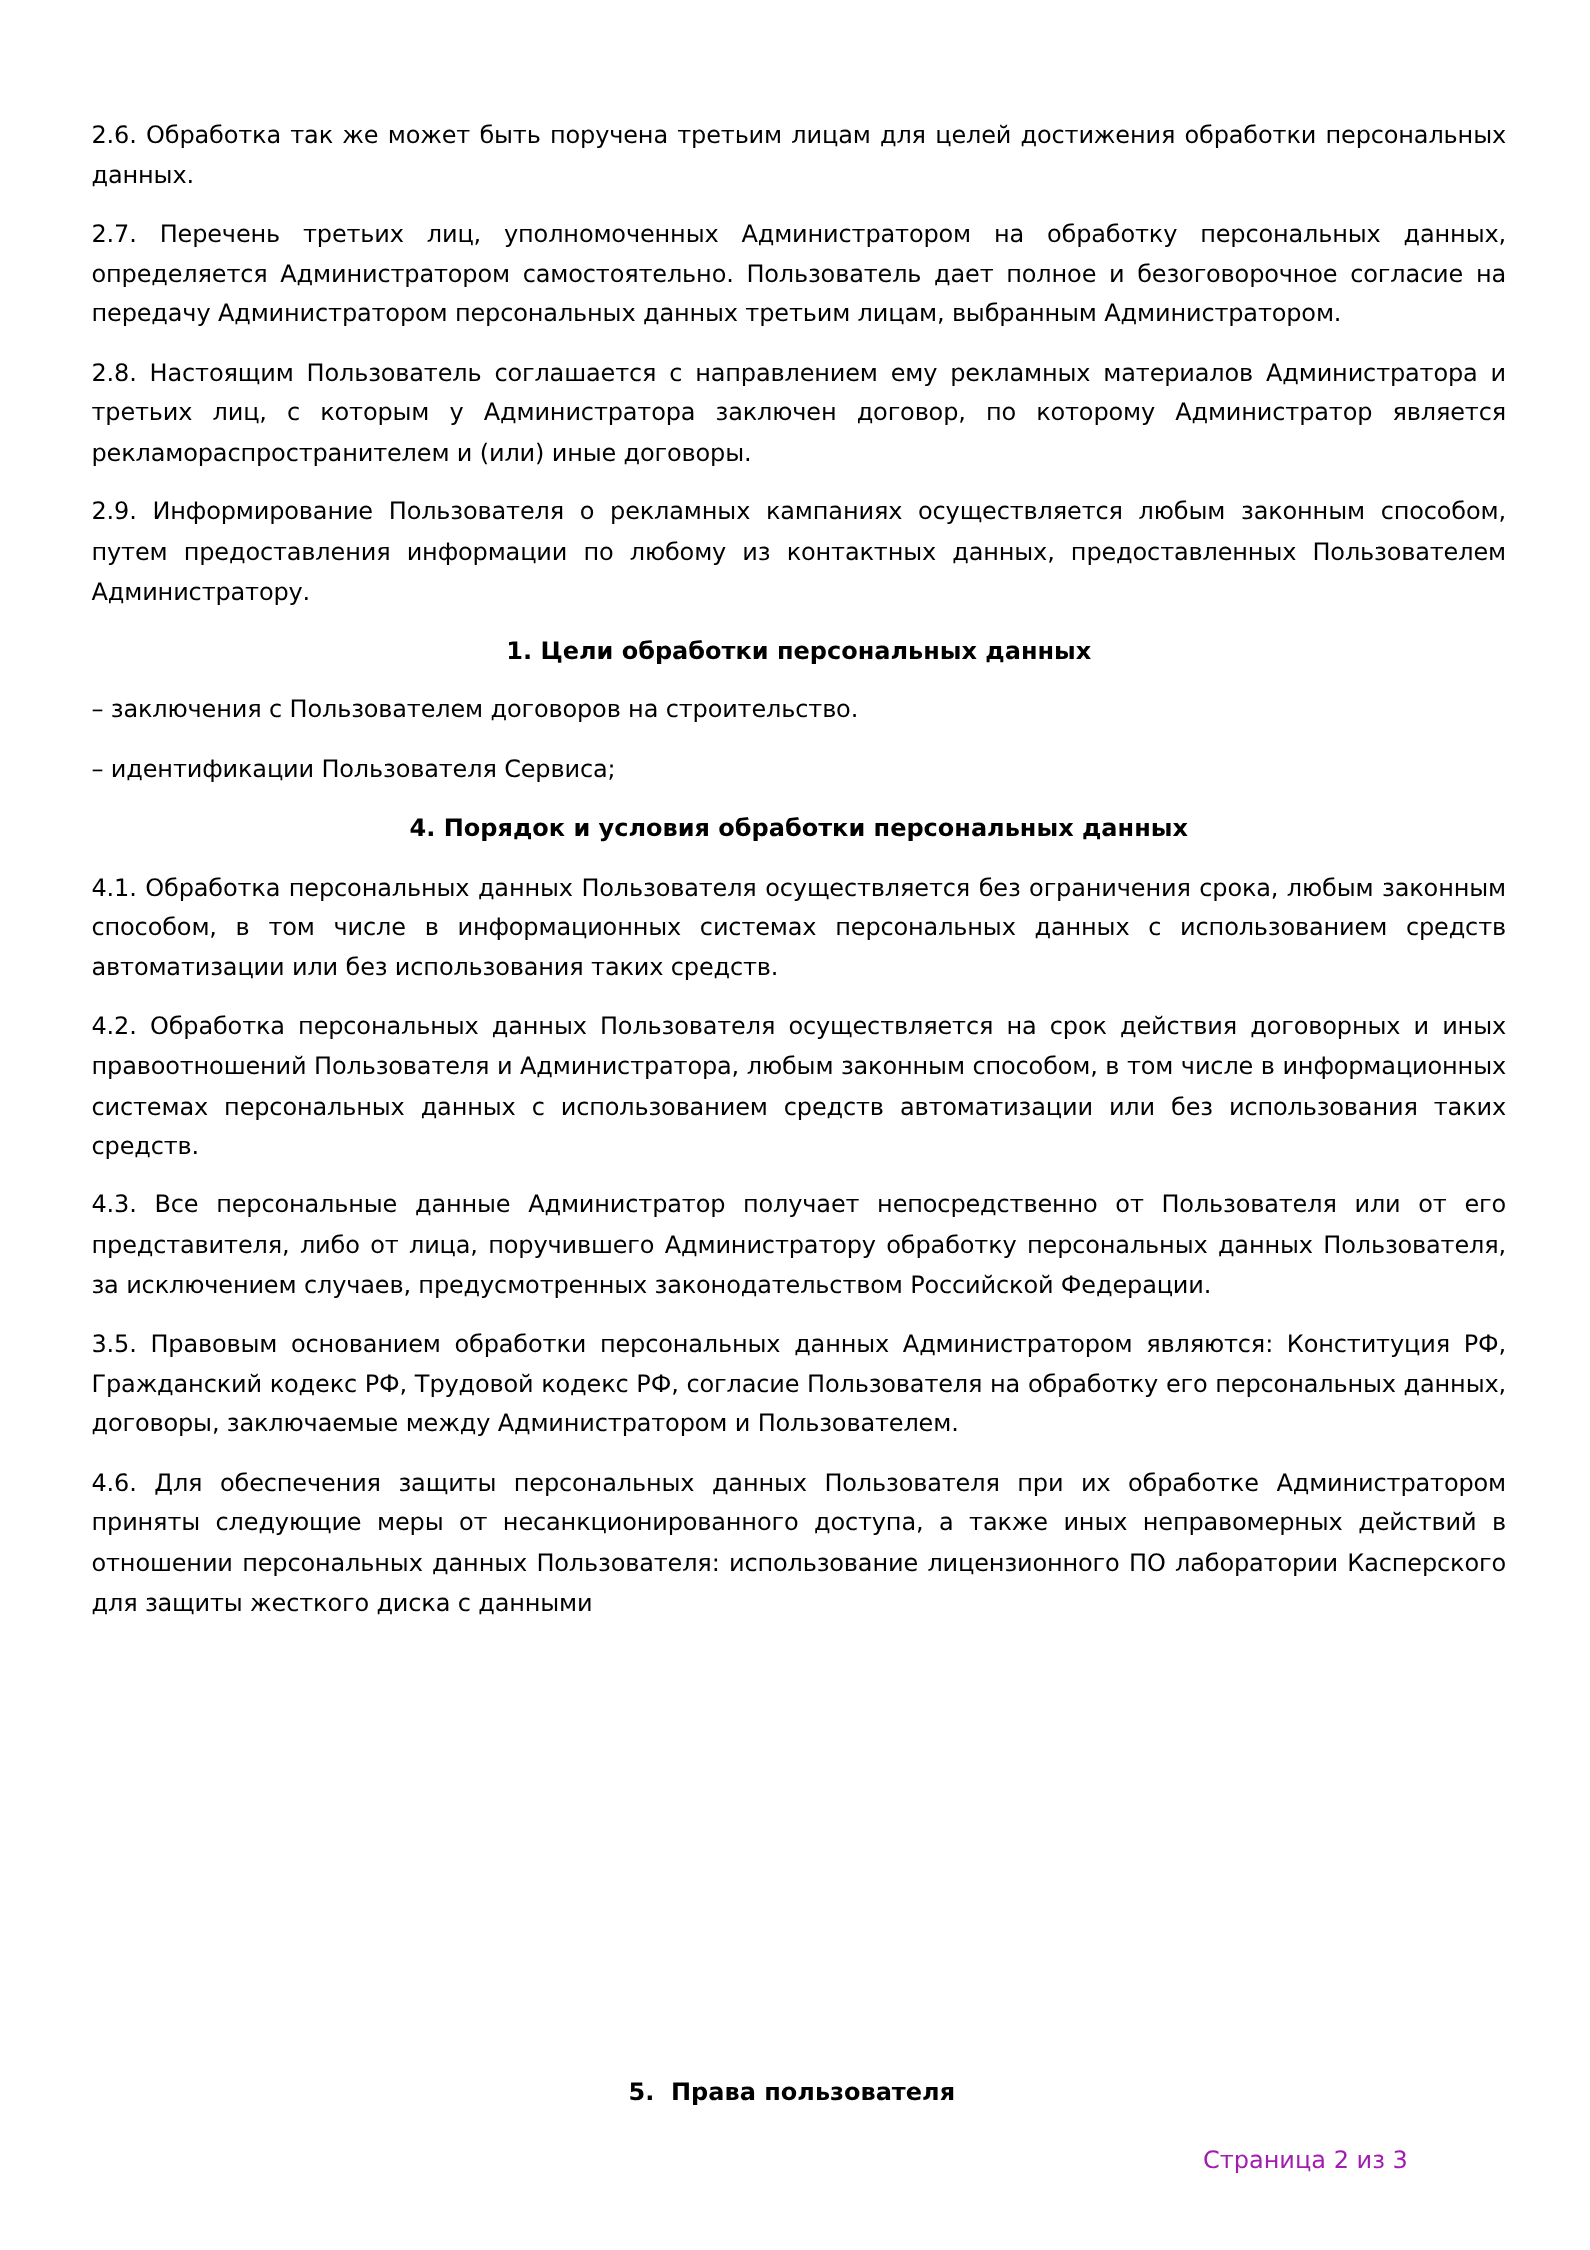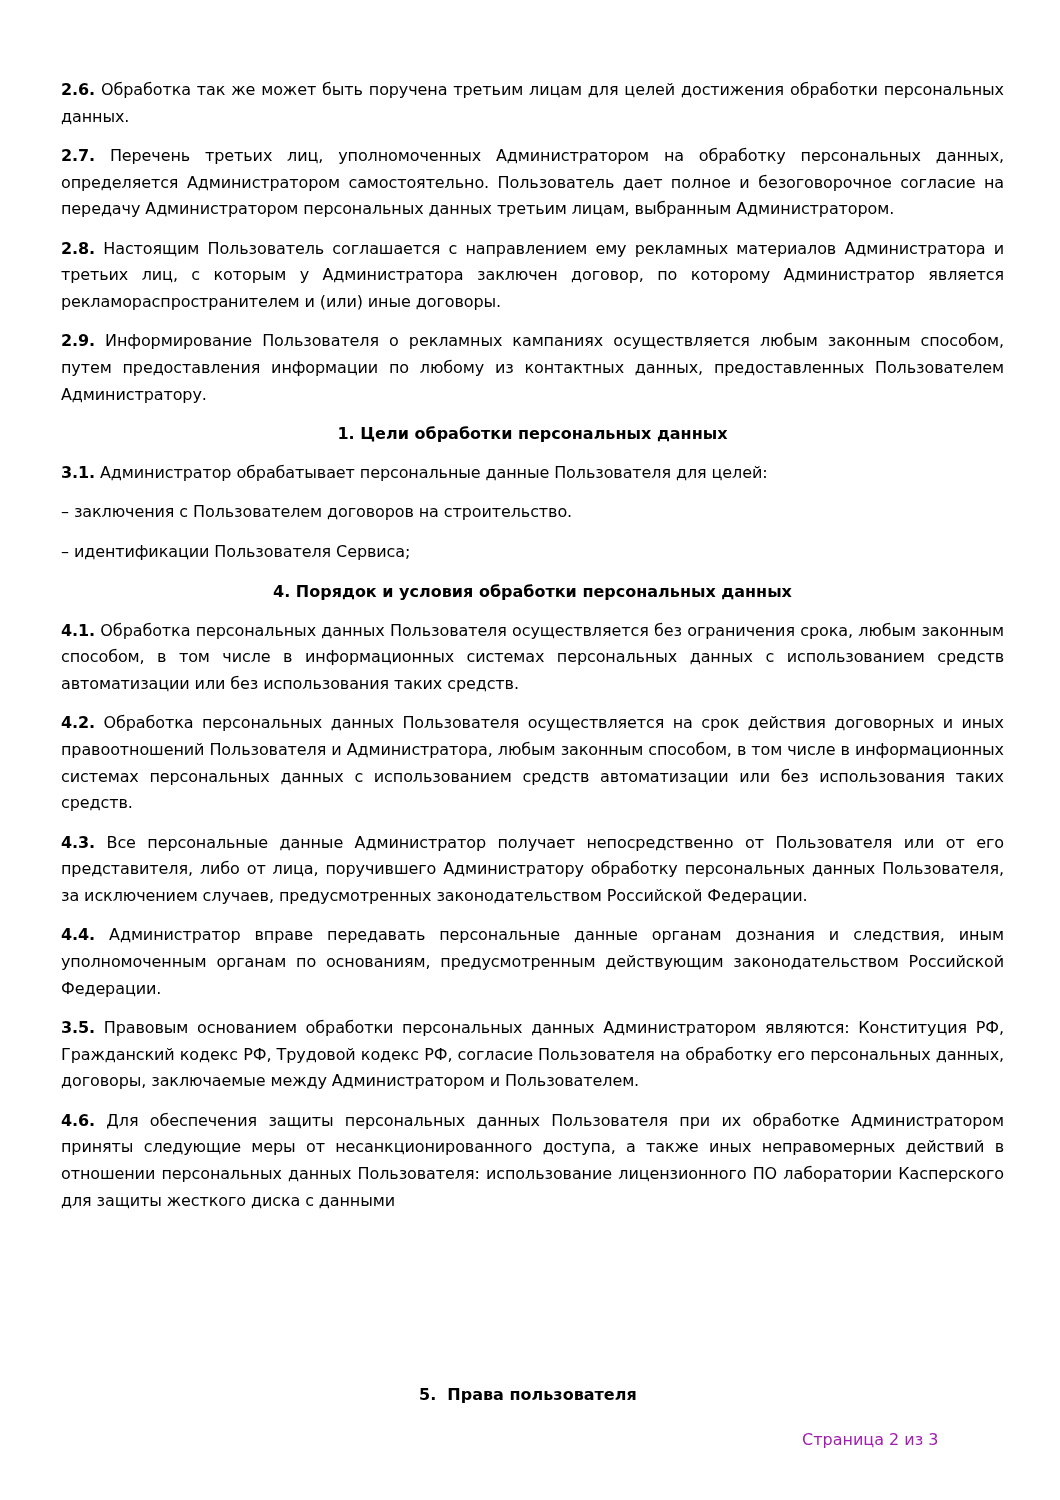--- a/index.html
+++ b/index.html
@@ -3,43 +3,41 @@
 <meta charset="utf-8">
 <style>
   html, body { margin: 0; padding: 0; background: #ffffff; }
   body { width: 1060px; height: 1500px; position: relative; overflow: hidden; }
   .page {
     position: absolute; left: 61px; top: 77px; width: 943px;
     font-family: "DejaVu Sans", sans-serif; font-size: 16px; color: #000;
     line-height: 26.7px;
   }
   .para { margin: 0 0 12.5px 0; text-align: justify; letter-spacing: -0.1px; }
-  .num { font-weight: bold; }
+  .num { font-weight: normal; }
   .heading { margin: 0 0 12.5px 0; text-align: center; font-weight: bold; }
   .bullet { margin: 0 0 13px 0; text-align: justify; letter-spacing: -0.1px; }
   .heading5 { position: absolute; left: 419px; top: 1385px; font-family: "DejaVu Sans", sans-serif; font-size: 16px; font-weight: bold; white-space: pre; }
   .footer { position: absolute; left: 802px; top: 1430px; font-family: "DejaVu Sans", sans-serif; font-size: 16px; color: #a21caf; }
 </style>
 </head>
 <body>
 
 <div class="page">
   <p class="para"><span class="num">2.6.</span><span> Обработка так же может быть поручена третьим лицам для целей достижения обработки персональных данных.</span></p>
   <p class="para"><span class="num">2.7.</span><span> Перечень третьих лиц, уполномоченных Администратором на обработку персональных данных, определяется Администратором самостоятельно. Пользователь дает полное и безоговорочное согласие на передачу Администратором персональных данных третьим лицам, выбранным Администратором.</span></p>
   <p class="para"><span class="num">2.8.</span><span> Настоящим Пользователь соглашается с направлением ему рекламных материалов Администратора и третьих лиц, с которым у Администратора заключен договор, по которому Администратор является рекламораспространителем и (или) иные договоры.</span></p>
   <p class="para"><span class="num">2.9.</span><span> Информирование Пользователя о рекламных кампаниях осуществляется любым законным способом, путем предоставления информации по любому из контактных данных, предоставленных Пользователем Администратору.</span></p>
 
   <p class="heading">1. Цели обработки персональных данных</p>
-  <p class="para"><span class="num">3.1.</span><span> Администратор обрабатывает персональные данные Пользователя для целей:</span></p>
   <p class="bullet">– заключения с Пользователем договоров на строительство.</p>
   <p class="bullet">– идентификации Пользователя Сервиса;</p>
 
   <p class="heading">4. Порядок и условия обработки персональных данных</p>
   <p class="para"><span class="num">4.1.</span><span> Обработка персональных данных Пользователя осуществляется без ограничения срока, любым законным способом, в том числе в информационных системах персональных данных с использованием средств автоматизации или без использования таких средств.</span></p>
   <p class="para"><span class="num">4.2.</span><span> Обработка персональных данных Пользователя осуществляется на срок действия договорных и иных правоотношений Пользователя и Администратора, любым законным способом, в том числе в информационных системах персональных данных с использованием средств автоматизации или без использования таких средств.</span></p>
   <p class="para"><span class="num">4.3.</span><span> Все персональные данные Администратор получает непосредственно от Пользователя или от его представителя, либо от лица, поручившего Администратору обработку персональных данных Пользователя, за исключением случаев, предусмотренных законодательством Российской Федерации.</span></p>
-  <p class="para"><span class="num">4.4.</span><span> Администратор вправе передавать персональные данные органам дознания и следствия, иным уполномоченным органам по основаниям, предусмотренным действующим законодательством Российской Федерации.</span></p>
   <p class="para"><span class="num">3.5.</span><span> Правовым основанием обработки персональных данных Администратором являются: Конституция РФ, Гражданский кодекс РФ, Трудовой кодекс РФ, согласие Пользователя на обработку его персональных данных, договоры, заключаемые между Администратором и Пользователем.</span></p>
   <p class="para"><span class="num">4.6.</span><span> Для обеспечения защиты персональных данных Пользователя при их обработке Администратором приняты следующие меры от несанкционированного доступа, а также иных неправомерных действий в отношении персональных данных Пользователя: использование лицензионного ПО лаборатории Касперского для защиты жесткого диска с данными</span></p>
 </div>
 
 <div class="heading5">5.  Права пользователя</div>
 <div class="footer">Страница 2 из 3</div>
 
 </body></html>

